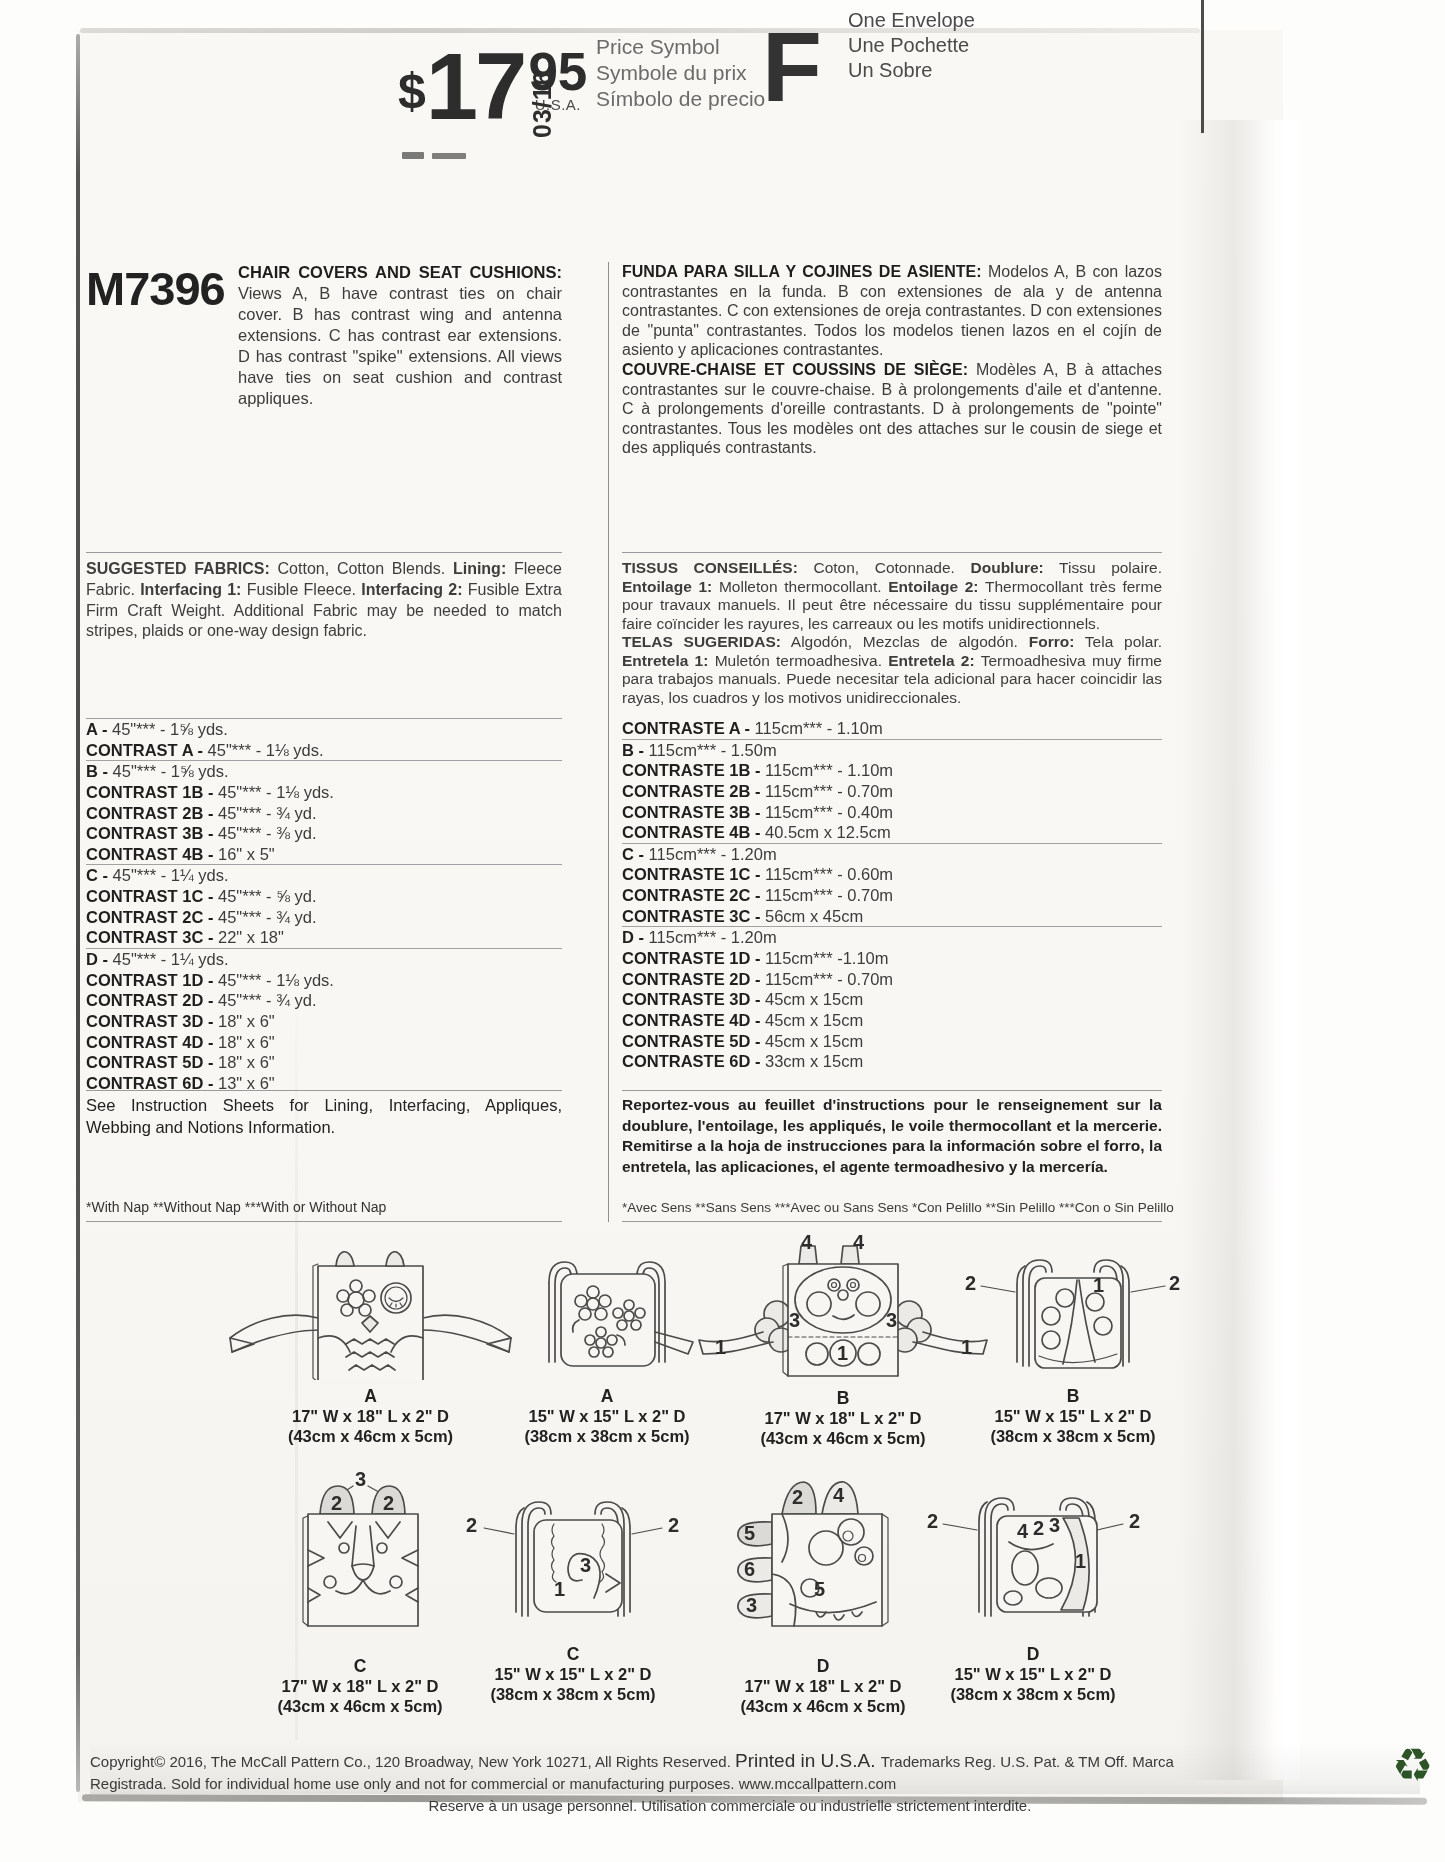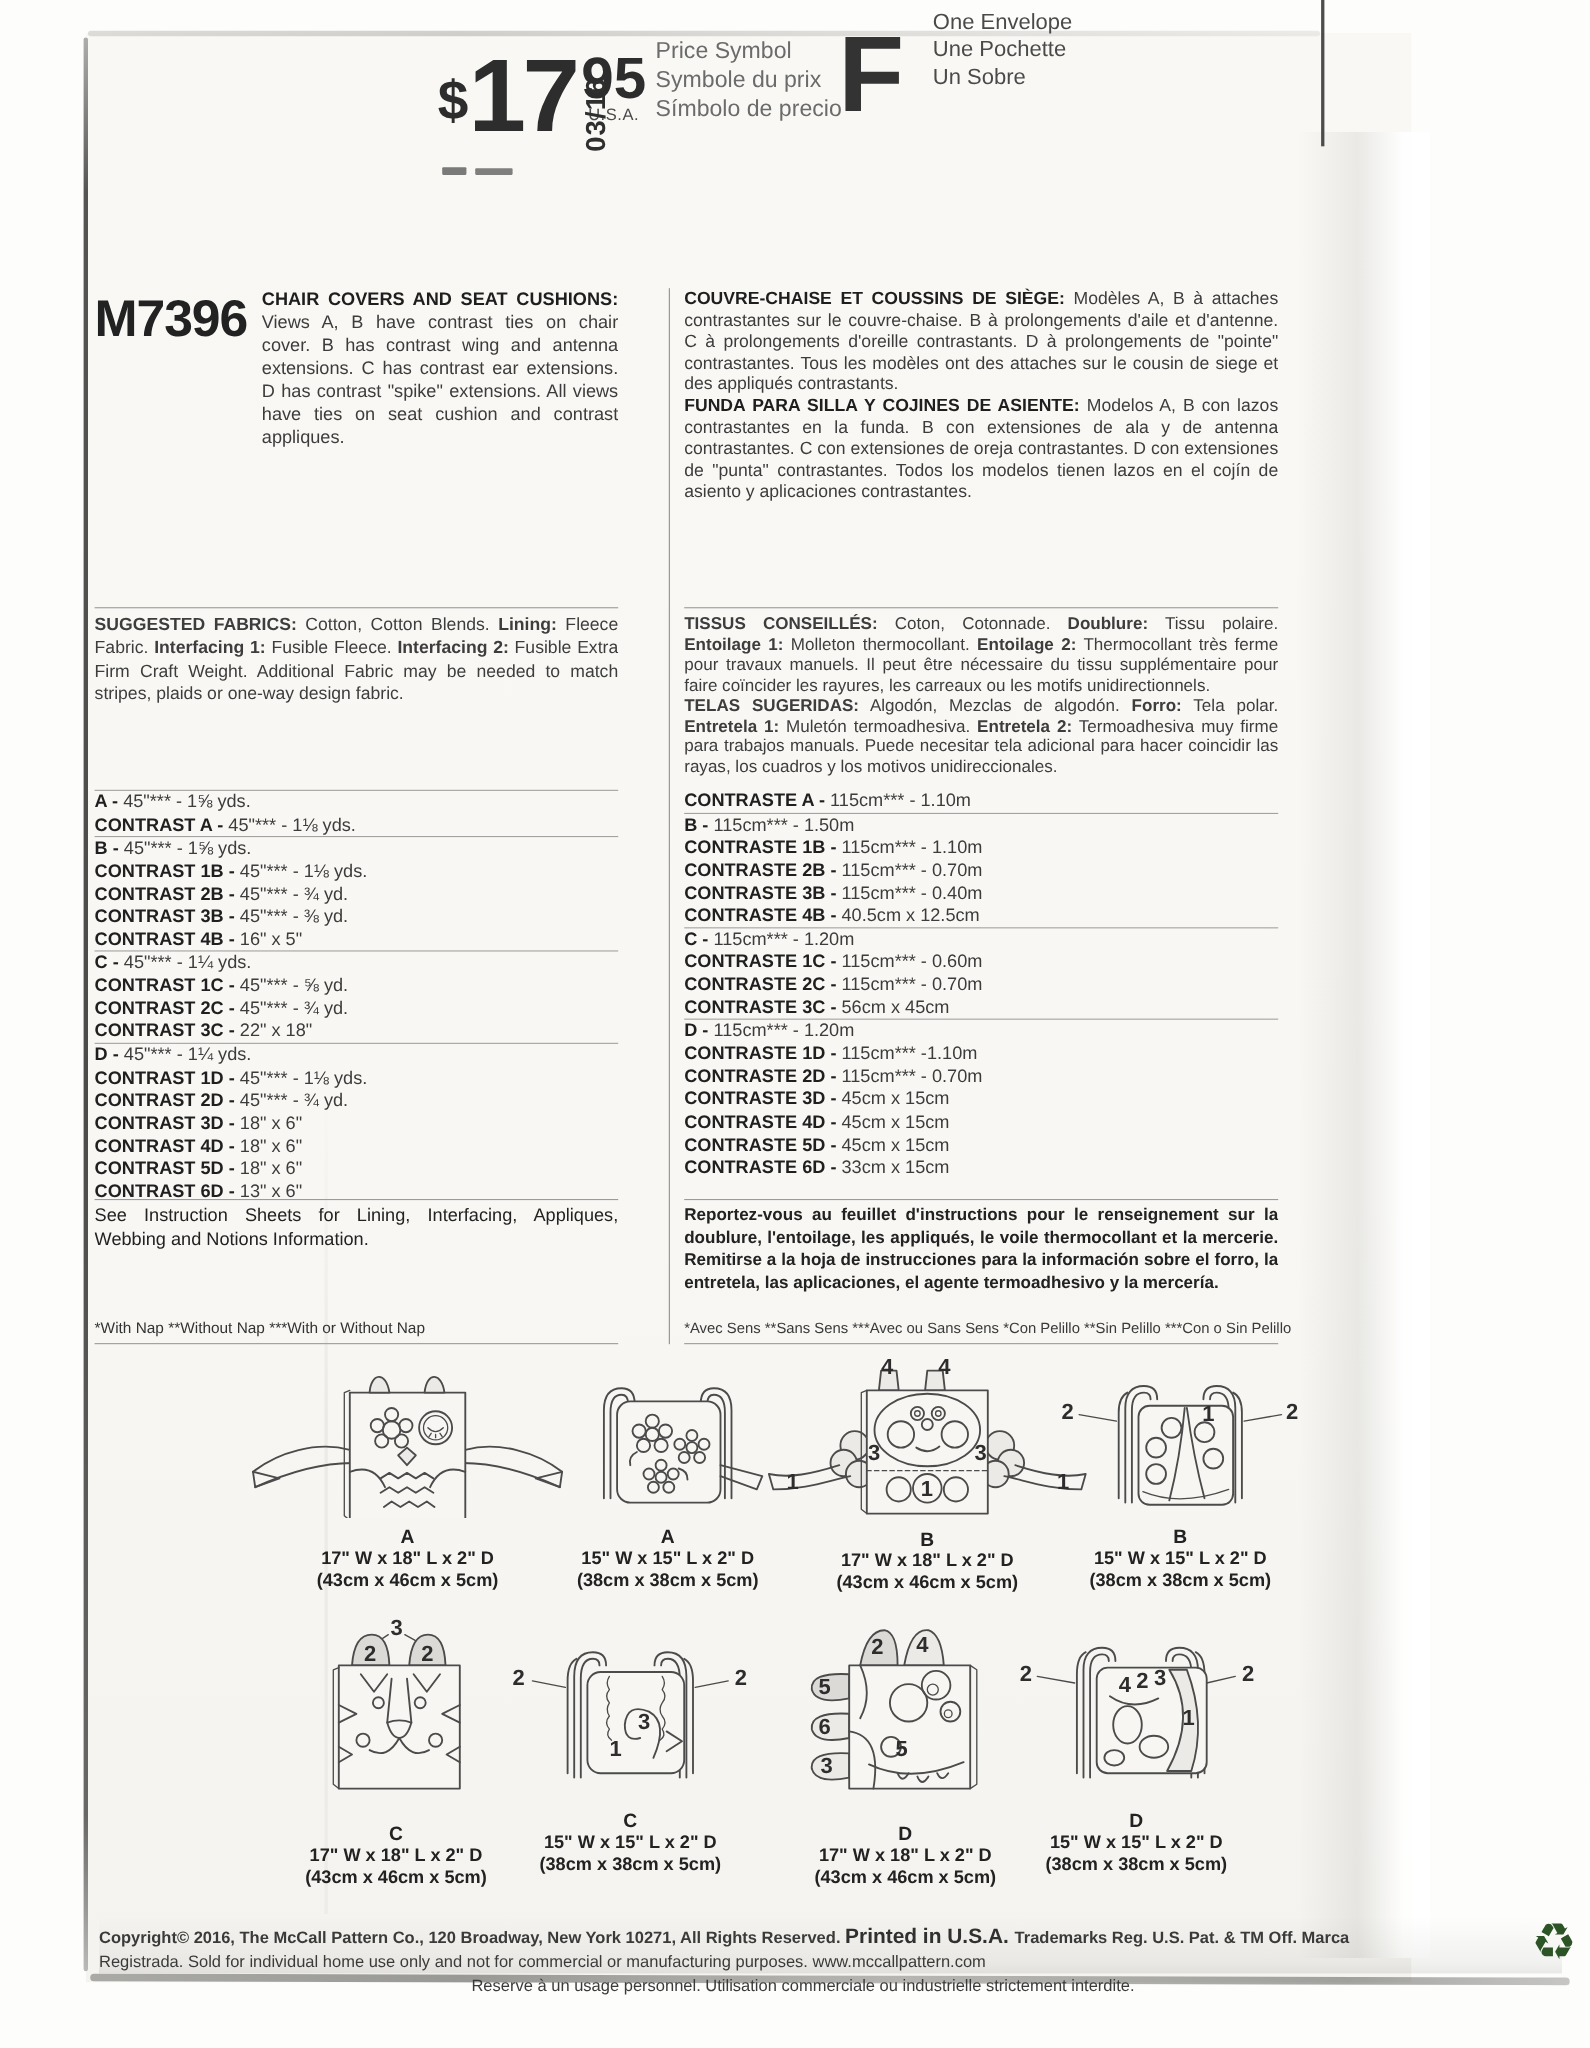--- a/index.html
+++ b/index.html
@@ -68,21 +68,21 @@
   .cap{font-weight:bold;color:#222;line-height:20px;font-size:16.5px;margin-top:2px;}
   .cap .ltr{font-size:17.5px;}
   svg .ln{stroke:#4b4b4b;fill:none;stroke-width:1.7;stroke-linecap:round;stroke-linejoin:round;}
   svg .thin{stroke-width:1.2;}
   svg .fp{fill:#f7f6f3;}
   svg .fs{fill:#dbdad6;}
   svg .fl{fill:#eceae6;}
   svg .lbl{font-family:"Liberation Sans",sans-serif;font-size:20px;font-weight:bold;fill:#2d2d2d;stroke:none;}
   
   .footer{position:absolute;left:90px;top:1750px;width:1280px;color:#3a3a3a;}
-  .f1{font-size:15px;line-height:22px;white-space:nowrap;font-weight:bold;}
+  .f1{font-size:15px;line-height:22px;white-space:nowrap;}
   .f1 .printed{font-size:19px;color:#303030;}
   .f2{font-size:15px;line-height:22px;white-space:nowrap;}
   .f3{font-size:15px;line-height:22px;text-align:center;}
   .recycle{position:absolute;left:1392px;top:1742px;font-size:46px;color:#2c5426;line-height:1;}
 </style>
 </head>
 <body>
 
 <div class="page">
   <div class="envelope"></div>
@@ -153,22 +153,22 @@
         <div class="trow"><span class="tl">CONTRAST 6D -</span><span class="tv"> 13" x 6"</span></div>
       </div>
       <div class="afterTable">
         <div class="seeTxt">See Instruction Sheets for Lining, Interfacing, Appliques, Webbing and Notions Information.</div>
       </div>
       <div class="footnote" style="margin-top:auto;">*With Nap **Without Nap ***With or Without Nap</div>
     </div>
 
     <div class="colR">
       <div class="descRegion">
+        <div class="para"><b>FUNDA PARA SILLA Y COJINES DE ASIENTE:</b><span> Modelos A, B con lazos contrastantes en la funda. B con extensiones de ala y de antenna contrastantes. C con extensiones de oreja contrastantes. D con extensiones de "punta" contrastantes. Todos los modelos tienen lazos en el cojín de asiento y aplicaciones contrastantes.</span></div>
         <div class="para"><b>COUVRE-CHAISE ET COUSSINS DE SIÈGE:</b><span> Modèles A, B à attaches contrastantes sur le couvre-chaise. B à prolongements d'aile et d'antenne. C à prolongements d'oreille contrastants. D à prolongements de "pointe" contrastantes. Tous les modèles ont des attaches sur le cousin de siege et des appliqués contrastants.</span></div>
-        <div class="para"><b>FUNDA PARA SILLA Y COJINES DE ASIENTE:</b><span> Modelos A, B con lazos contrastantes en la funda. B con extensiones de ala y de antenna contrastantes. C con extensiones de oreja contrastantes. D con extensiones de "punta" contrastantes. Todos los modelos tienen lazos en el cojín de asiento y aplicaciones contrastantes.</span></div>
       </div>
       <div class="fabRegion">
         <div class="fabR">
           <b>TISSUS CONSEILLÉS:</b><span> Coton, Cotonnade. </span><b>Doublure:</b><span> Tissu polaire. </span><b>Entoilage 1:</b><span> Molleton thermocollant. </span><b>Entoilage 2:</b><span> Thermocollant très ferme pour travaux manuels. Il peut être nécessaire du tissu supplémentaire pour faire coïncider les rayures, les carreaux ou les motifs unidirectionnels.</span>
         </div>
         <div class="fabR">
           <b>TELAS SUGERIDAS:</b><span> Algodón, Mezclas de algodón. </span><b>Forro:</b><span> Tela polar. </span><b>Entretela 1:</b><span> Muletón termoadhesiva. </span><b>Entretela 2:</b><span> Termoadhesiva muy firme para trabajos manuals. Puede necesitar tela adicional para hacer coincidir las rayas, los cuadros y los motivos unidireccionales.</span>
         </div>
       </div>
       <div class="ytable">

